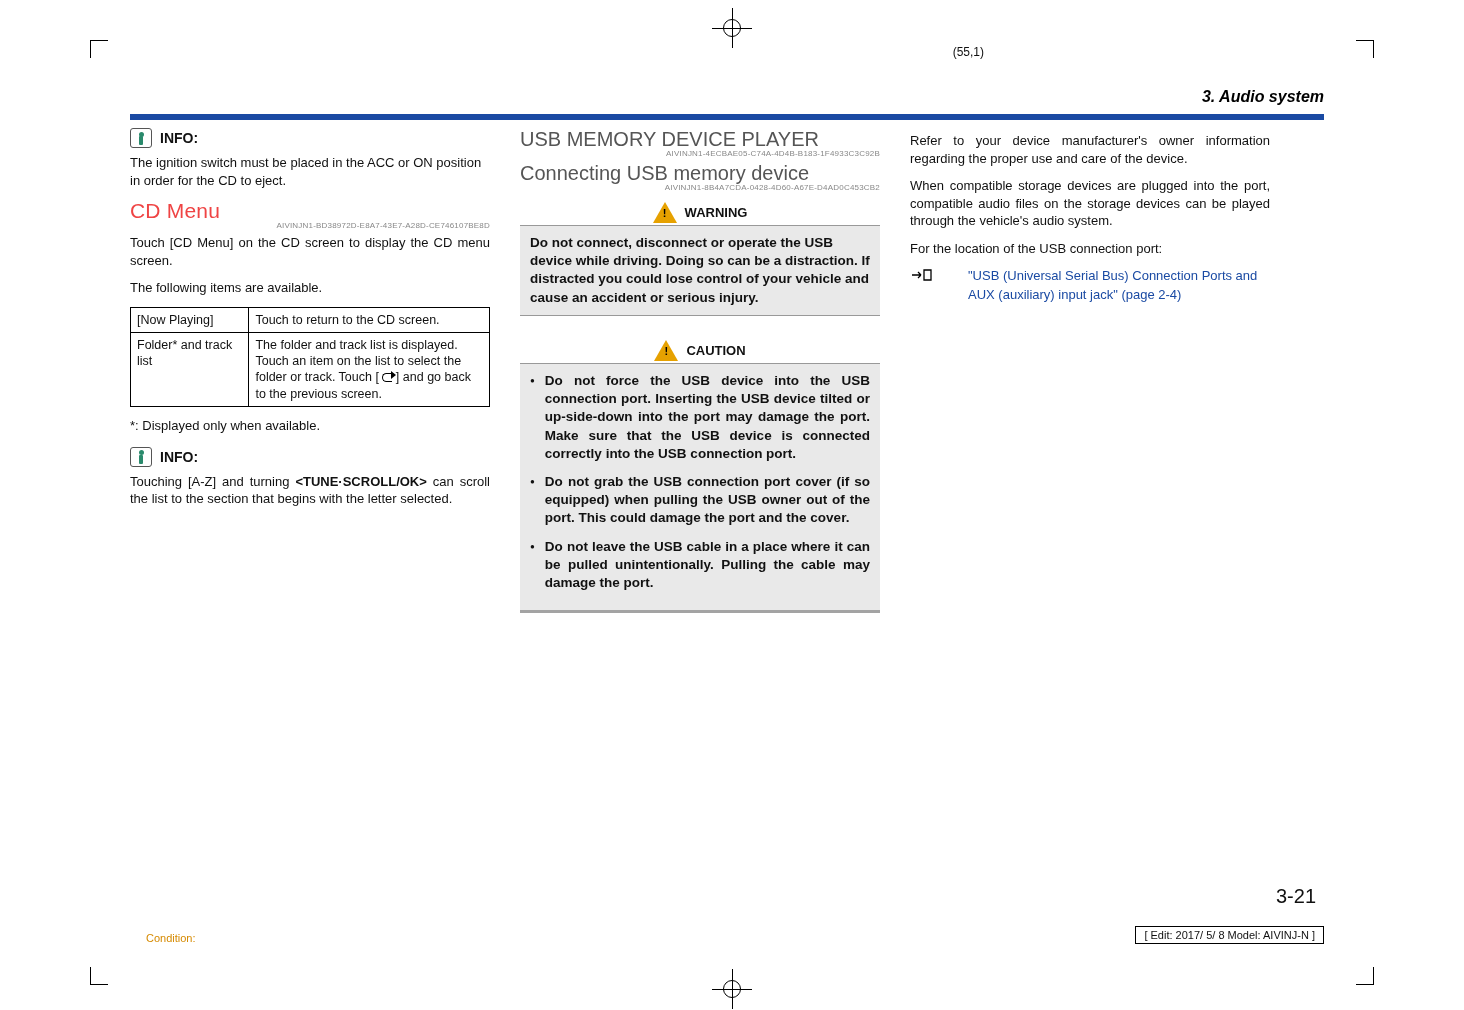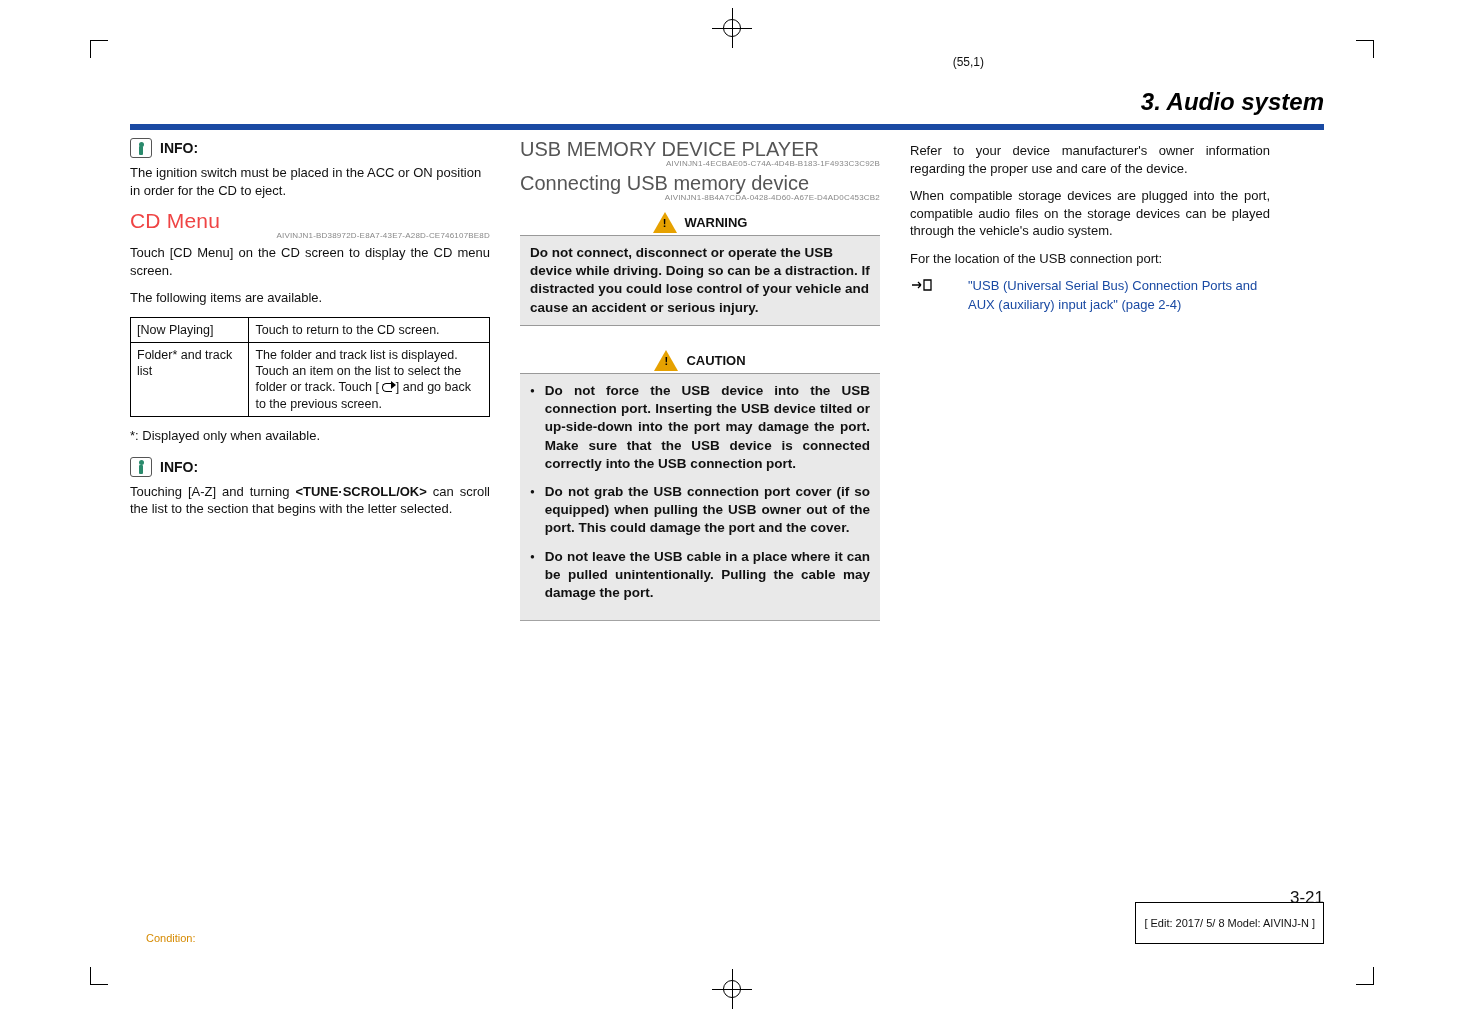--- a/index.html
+++ b/index.html
@@ -21,29 +21,29 @@
       position: absolute; width: 40px; height: 40px;
       display: flex; align-items: center; justify-content: center;
     }
     .reg-mark::before, .reg-mark::after { content: ""; position: absolute; background: #000; }
     .reg-mark::before { width: 40px; height: 1px; }
     .reg-mark::after { width: 1px; height: 40px; }
     .reg-mark .circ { width: 18px; height: 18px; border: 1px solid #000; border-radius: 50%; }
     .reg-top { top: 8px; left: 50%; transform: translateX(-50%); }
     .reg-bottom { bottom: 1px; left: 50%; transform: translateX(-50%); }
 
-    .page-coord { position: absolute; top: 55px; right: 480px; font-size: 12px; }
+    .page-coord { position: absolute; top: 45px; right: 480px; font-size: 12px; }
 
     .page-area {
       position: absolute;
       top: 88px; left: 130px; right: 140px; bottom: 80px;
     }
     .chapter-head {
       text-align: right;
-      font-size: 24px;
+      font-size: 16px;
       font-weight: bold;
       font-style: italic;
       color: #000;
       padding-bottom: 6px;
     }
     .chapter-rule { height: 6px; background: #1a4aa3; margin-top: 2px; }
 
     .cols {
       display: flex; gap: 30px; margin-top: 8px;
     }
@@ -78,37 +78,37 @@
     }
     .tri .mark { position: absolute; top: 5px; left: -4px; font-size: 11px; font-weight: bold; color: #000; width: 8px; text-align: center; }
     .warning-box {
       border-top: 1px solid #999; border-bottom: 1px solid #999;
       background: #e9e9e9; padding: 8px 10px; font-weight: bold; font-size: 13.5px; line-height: 1.35;
       margin-top: 2px;
     }
     .warning-wrap { margin-top: 10px; }
     .caution-wrap { margin-top: 24px; }
     .caution-box {
-      border-top: 1px solid #999; border-bottom: 1px solid #a3a3a3;
+      border-top: 1px solid #999; border-bottom: 3px solid #a3a3a3;
       background: #e9e9e9; padding: 8px 10px 8px 10px; font-weight: bold; font-size: 13.5px; line-height: 1.35;
       margin-top: 2px;
     }
     .caution-box ul { list-style: none; padding-left: 0; }
     .caution-box li { display: flex; gap: 10px; margin-bottom: 10px; }
     .caution-box li::before { content: "●"; font-size: 8px; margin-top: 4px; }
 
     .ref-icon { display: inline-block; vertical-align: middle; margin-right: 4px; }
     .ref-line { display: flex; }
     .ref-indent { padding-left: 30px; color: #1a4aa3; line-height: 1.45; }
 
     .back-glyph { display: inline-block; border: 1.5px solid #000; border-right: none; border-radius: 7px 0 0 7px; width: 10px; height: 9px; position: relative; top: 1px;}
     .back-glyph::after { content: ""; position: absolute; right: -4px; top: -3px; width: 0; height: 0; border-top: 4px solid transparent; border-bottom: 4px solid transparent; border-left: 5px solid #000; }
 
-    .page-num { position: absolute; right: 0; bottom: 22px; font-size: 17px; margin-left: 31px; }
-    .edit-box { position: absolute; right: 0; bottom: -14px; border: 1px solid #000; padding: 14px 8px; font-size: 11px; }
+    .page-num { position: absolute; right: 8px; bottom: 22px; font-size: 20px; margin-left: 31px; }
+    .edit-box { position: absolute; right: 0; bottom: -14px; border: 1px solid #000; padding: 2px 8px; font-size: 11px; }
     .condition { position: absolute; left: 16px; bottom: -14px; font-size: 11px; color: #d68a00; }
   </style>
 </head>
 <body>
 
 <div class="crop-corner tl"></div>
 <div class="crop-corner tr"></div>
 <div class="crop-corner bl"></div>
 <div class="crop-corner br"></div>
 <div class="reg-mark reg-top">

